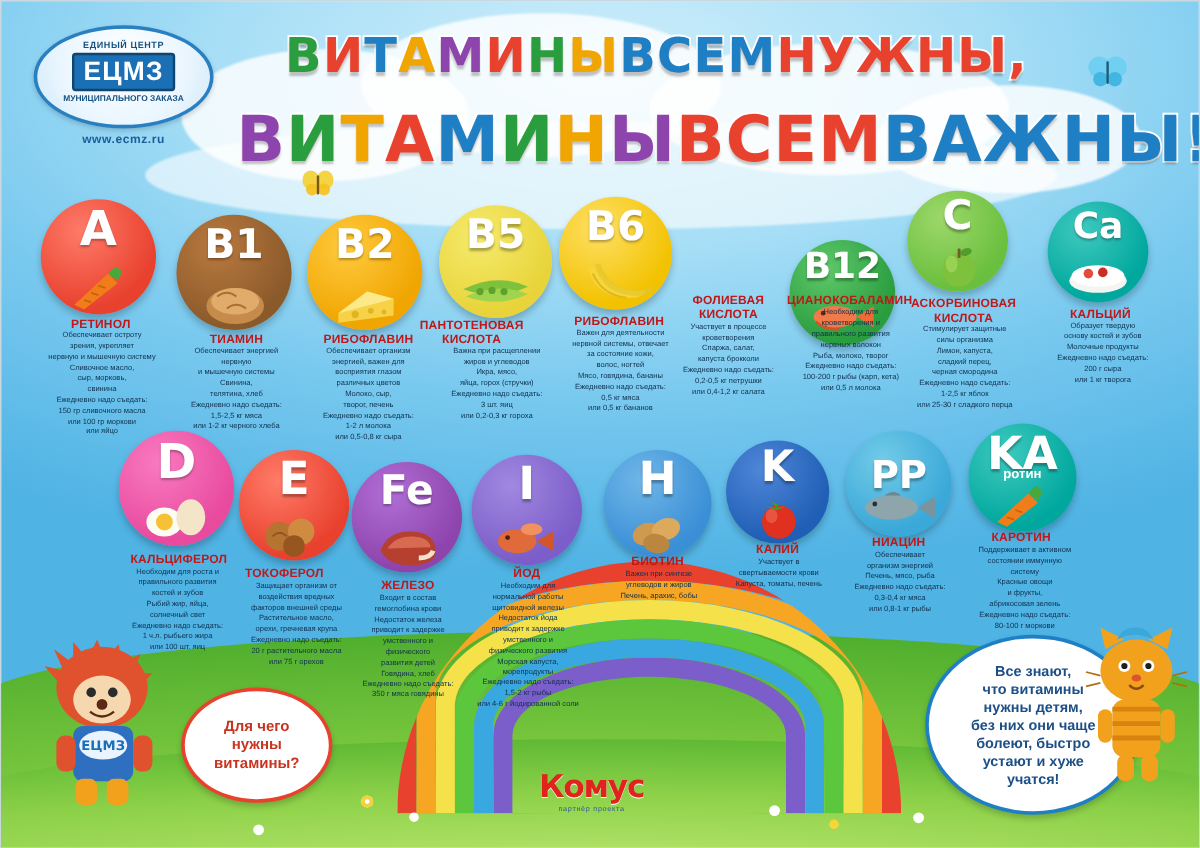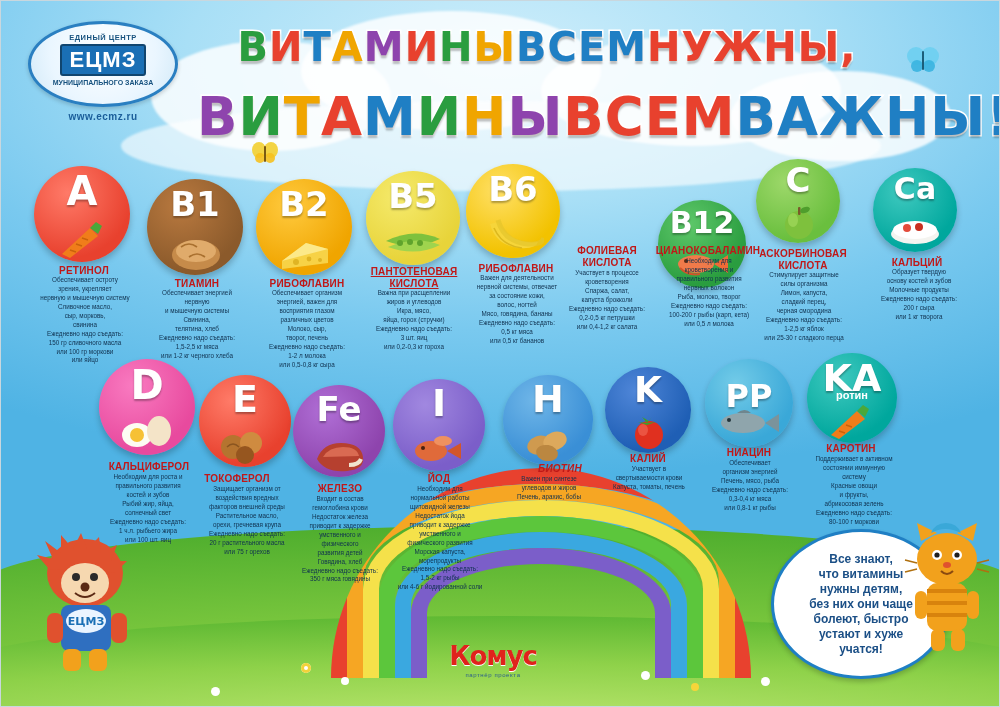--- a/index.html
+++ b/index.html
@@ -293,21 +293,21 @@
   <div class="circle" style="left:365px;top:170px;width:94px;height:94px;background:radial-gradient(circle at 35% 28%, #f5ea6c, #e8d43a 70%);">
     <div class="letter" style="font-size:34px;top:8px;">B5</div>
     <svg class="foodshape" style="left:16px;top:52px;" width="62" height="36" viewBox="0 0 62 36">
       <path d="M4 18 q28 -14 54 -2 q-26 12 -54 2Z" fill="#7ec13d"></path>
       <path d="M6 24 q28 -12 52 -2 q-24 12 -52 2Z" fill="#9fd44e"></path>
       <circle cx="18" cy="20" r="3" fill="#5fa32c"></circle>
       <circle cx="28" cy="19" r="3" fill="#5fa32c"></circle>
       <circle cx="38" cy="20" r="3" fill="#5fa32c"></circle>
     </svg>
   </div>
-  <div class="entry-title" style="left:352px;top:265px;width:122px;text-decoration:underline;">ПАНТОТЕНОВАЯ
+  <div class="entry-title" style="left:331px;top:265px;width:122px;">ПАНТОТЕНОВАЯ
 КИСЛОТА</div>
   <div class="entry-text" style="left:350px;top:288px;width:126px;">Важна при расщеплении
 жиров и углеводов
 Икра, мясо,
 яйца, горох (стручки)
 Ежедневно надо съедать:
 3 шт. яиц
 или 0,2-0,3 кг гороха</div>
 
   <div class="circle" style="left:465px;top:163px;width:94px;height:94px;background:radial-gradient(circle at 35% 28%, #ffe066, #f2c200 70%);">
@@ -475,21 +475,21 @@
 или 4-6 г йодированной соли</div>
 
   <div class="circle" style="left:502px;top:374px;width:90px;height:90px;background:radial-gradient(circle at 35% 28%, #6fb6e8, #3a8fd6 70%);">
     <div class="letter" style="font-size:38px;top:5px;">H</div>
     <svg class="foodshape" style="left:16px;top:48px;" width="58" height="40" viewBox="0 0 58 40">
       <ellipse cx="20" cy="22" rx="12" ry="9" fill="#cf9a4f" transform="rotate(-20 20 22)"></ellipse>
       <ellipse cx="36" cy="18" rx="12" ry="9" fill="#dda95c" transform="rotate(-20 36 18)"></ellipse>
       <ellipse cx="28" cy="30" rx="11" ry="8" fill="#bb8740" transform="rotate(10 28 30)"></ellipse>
     </svg>
   </div>
-  <div class="entry-title" style="left:508px;top:462px;width:102px;font-style:italic;">БИОТИН</div>
+  <div class="entry-title" style="left:496px;top:462px;width:102px;">БИОТИН</div>
   <div class="entry-text" style="left:492px;top:474px;width:112px;">Важен при синтезе
 углеводов и жиров
 Печень, арахис, бобы</div>
 
   <div class="circle" style="left:604px;top:366px;width:86px;height:86px;background:radial-gradient(circle at 35% 28%, #4f86d8, #1f5fb5 70%);">
     <div class="letter" style="font-size:36px;top:5px;">K</div>
     <svg class="foodshape" style="left:20px;top:44px;" width="48" height="40" viewBox="0 0 48 40">
       <circle cx="24" cy="24" r="14" fill="#e0301f"></circle>
       <ellipse cx="18" cy="19" rx="5" ry="6" fill="#f26a58" opacity=".6"></ellipse>
       <path d="M24 10 l-7 -4 l5 6 l-9 -1 l9 3 l9 -3 l-9 1 l5 -6Z" fill="#3f9e2c"></path>
@@ -529,20 +529,25 @@
   <div class="entry-title" style="left:800px;top:442px;width:100px;">КАРОТИН</div>
   <div class="entry-text" style="left:796px;top:454px;width:114px;">Поддерживает в активном
 состоянии иммунную
 систему
 Красные овощи
 и фрукты,
 абрикосовая зелень
 Ежедневно надо съедать:
 80-100 г моркови</div>
 
+  <div class="bubble red" style="left:150px;top:572px;width:126px;height:96px;">
+    <div class="bubble-text">Для чего
+нужны
+витамины?</div>
+  </div>
   <div class="bubble blue" style="left:770px;top:528px;width:180px;height:150px;">
     <div class="bubble-text" style="font-size:12px;">Все знают,
 что витамины
 нужны детям,
 без них они чаще
 болеют, быстро
 устают и хуже
 учатся!</div>
   </div>
 

